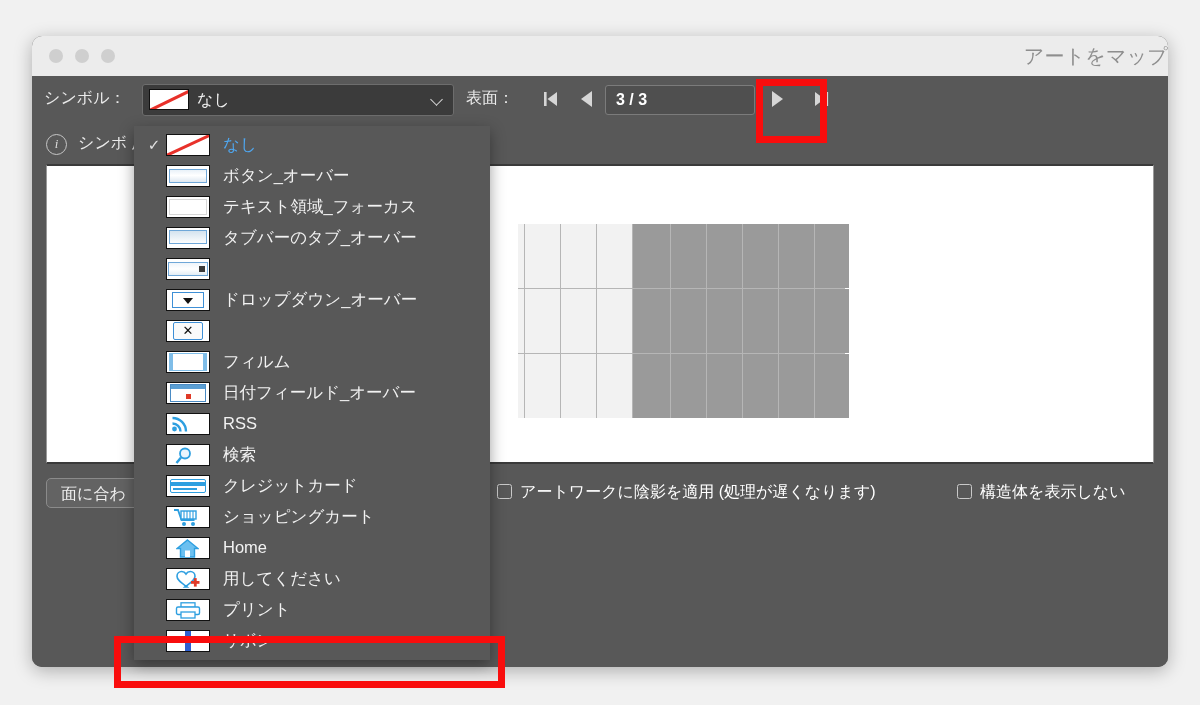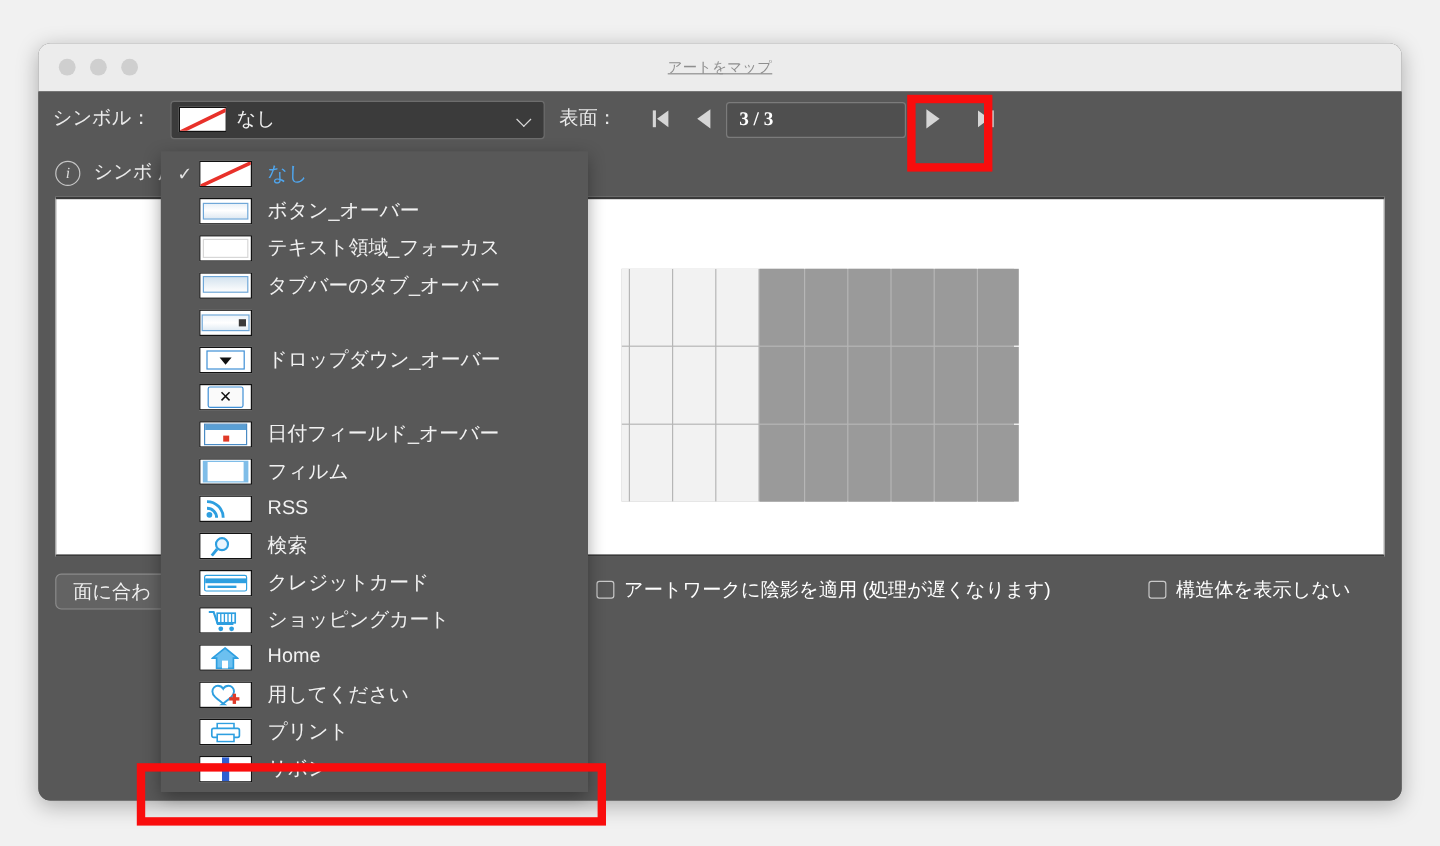--- a/index.html
+++ b/index.html
@@ -41,40 +41,39 @@
     background: #cfcfcf;
   }
   .traffic.c1 { left: 17px; }
   .traffic.c2 { left: 43px; }
   .traffic.c3 { left: 69px; }
   .title-text {
     position: absolute;
     left: 0; top: 0;
     width: 100%; height: 40px;
     line-height: 40px;
-    text-align: center;
-    font-size: 12px;
+    text-align: right;
+    font-size: 20px;
     color: #8e8e8e;
     letter-spacing: 0.2px;
-    text-decoration: underline;
   }
 
   .body {
     position: absolute;
     left: 0; top: 40px;
     width: 100%; height: 591px;
     background: #585858;
     border-radius: 0 0 10px 10px;
   }
 
   
   .row-symbol {
     position: absolute;
     left: 0; top: 0;
-    width: 100%; height: 48px; font-family: Liberation Serif, serif;
+    width: 100%; height: 48px;
   }
   .lbl-symbol {
     position: absolute;
     left: 12px; top: 12px;
     font-size: 16px; color: #eaeaea;
   }
   .combo {
     position: absolute;
     left: 110px; top: 8px;
     width: 310px; height: 30px;
@@ -586,31 +585,31 @@
     <div class="mi">
       <div class="check"></div>
       <div class="thumb">
           <div class="t-close">✕</div>
         </div>
     </div>
 
     <div class="mi">
       <div class="check"></div>
       <div class="thumb">
+          <div class="t-film"></div>
+        </div>
+      <div class="mlabel">フィルム</div>
+    </div>
+
+    <div class="mi">
+      <div class="check"></div>
+      <div class="thumb">
           <div class="t-date"></div>
         </div>
       <div class="mlabel">日付フィールド_オーバー</div>
-    </div>
-
-    <div class="mi">
-      <div class="check"></div>
-      <div class="thumb">
-          <div class="t-film"></div>
-        </div>
-      <div class="mlabel">フィルム</div>
     </div>
 
     <div class="mi">
       <div class="check"></div>
       <div class="thumb">
         <svg class="t-rss" viewBox="0 0 26 16">
           <circle cx="3.5" cy="13" r="2.4" fill="#2e9fe0"></circle>
           <path d="M1.5 7.5a8 8 0 0 1 8 8" stroke="#2e9fe0" stroke-width="2.4" fill="none"></path>
           <path d="M1.5 2a13.5 13.5 0 0 1 13.5 13.5" stroke="#2e9fe0" stroke-width="2.4" fill="none"></path>
         </svg>

